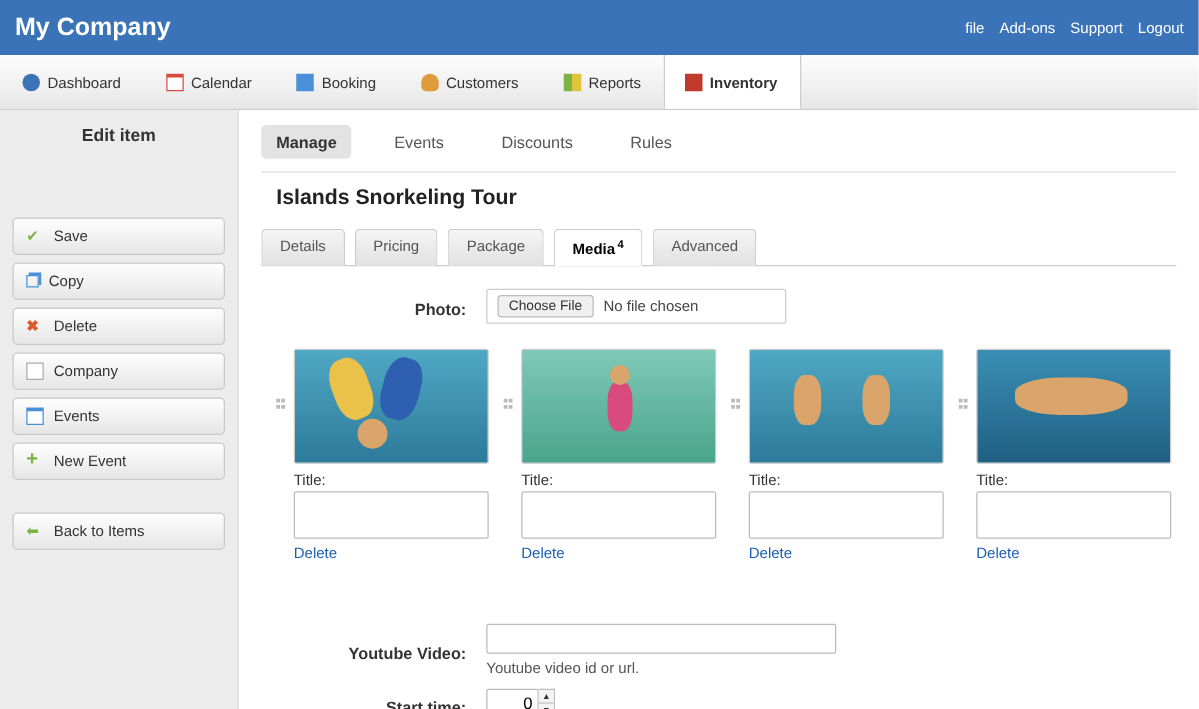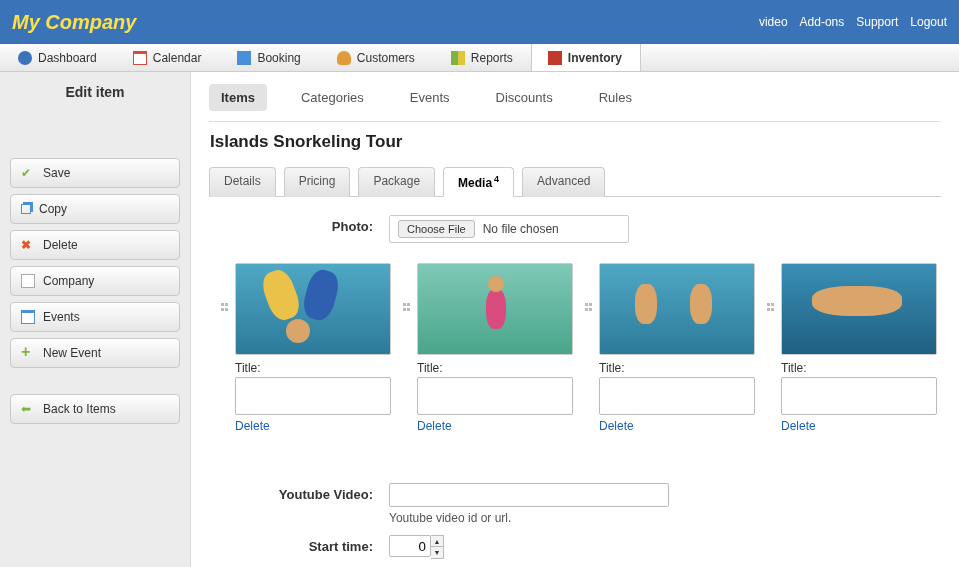--- a/index.html
+++ b/index.html
@@ -1,42 +1,42 @@
 <!DOCTYPE html>
 <html><head>
 <meta charset="utf-8">
 <style>
   * { box-sizing: border-box; margin: 0; padding: 0; }
   body { font-family: "Helvetica Neue", Arial, sans-serif; font-size: 13px; color: #333; background: #fff; }
   .topbar { background: #3b73b9; height: 44px; display: flex; align-items: center; justify-content: space-between; padding: 0 12px; }
-  .brand { color: #fde047; font-size: 20px; font-weight: bold; font-style: italic; }
+  .brand { color: #ffffff; font-size: 20px; font-weight: bold; }
   .toplinks { display: flex; gap: 12px; }
   .toplinks a { color: #fff; text-decoration: none; font-size: 12px; }
-  .navbar { background: linear-gradient(#fdfdfd,#e7e7e7); border-bottom: 1px solid #ccc; height: 28px; display: flex; align-items: stretch; }
+  .navbar { background: linear-gradient(#fdfdfd,#e7e7e7); border-bottom: 1px solid #ccc; height: 44px; display: flex; align-items: stretch; }
   .nav-item { display: flex; align-items: center; gap: 6px; padding: 0 18px; font-size: 12px; color: #333; cursor: pointer; position: relative; }
   .nav-item.active { background: #fff; border-left: 1px solid #ccc; border-right: 1px solid #ccc; font-weight: bold; padding-left: 16px; }
   .nav-icon { width: 14px; height: 14px; display: inline-block; }
   .wrap { display: flex; min-height: calc(100vh - 74px); }
   .sidebar { width: 210px; background: #ececec; border-right: 1px solid #ddd; }
   .side-title { text-align: center; font-weight: bold; font-size: 14px; padding: 12px 0 18px; color: #333; }
   .side-actions { padding: 0 10px; display: flex; flex-direction: column; gap: 6px; margin-top: 40px; }
   .side-btn { display: flex; align-items: center; gap: 8px; background: linear-gradient(#fefefe,#e6e6e6); border: 1px solid #c9c9c9; border-radius: 4px; padding: 7px 10px; font-size: 12px; cursor: pointer; color: #333; }
   .side-gap { height: 14px; }
   .side-icon { width: 14px; height: 14px; display: inline-block; }
   .main { flex: 1; padding: 12px 18px; }
   .subtabs { display: flex; gap: 22px; border-bottom: 1px solid #ddd; padding-bottom: 10px; margin-bottom: 10px; }
   .subtab { font-size: 13px; color: #555; cursor: pointer; padding: 6px 12px; border-radius: 4px; }
   .subtab.active { background: #e3e3e3; font-weight: bold; color: #333; }
-  .page-title { font-size: 17px; font-weight: bold; margin: 10px 1px 14px; color: #222; }
+  .page-title { font-size: 17px; font-weight: bold; margin: 10px 12px 14px; color: #222; }
   .detail-tabs { display: flex; gap: 8px; border-bottom: 1px solid #ccc; }
   .dtab { background: linear-gradient(#f5f5f5,#e1e1e1); border: 1px solid #ccc; border-bottom: none; border-radius: 4px 4px 0 0; padding: 6px 14px; font-size: 12px; color: #555; cursor: pointer; position: relative; top: 1px; }
   .dtab.active { background: #fff; font-weight: bold; color: #000; border-bottom: 1px solid #fff; }
   .dtab sup { font-size: 9px; margin-left: 2px; }
   .form { padding: 18px 0 0; }
-  .row { display: flex; align-items: flex-start; margin-bottom: 10px; }
+  .row { display: flex; align-items: center; margin-bottom: 10px; }
   .row-label { width: 180px; text-align: right; font-weight: bold; font-size: 13px; padding-right: 16px; padding-top: 4px; }
   .row-field { flex: 1; }
   .file-wrap { border: 1px solid #ccc; border-radius: 2px; padding: 4px 8px; display: inline-flex; align-items: center; gap: 8px; width: 240px; }
   .file-btn { background: #f0f0f0; border: 1px solid #bbb; border-radius: 3px; padding: 2px 8px; font-size: 11px; cursor: pointer; }
   .file-txt { font-size: 12px; color: #444; }
   .helper { font-size: 12px; color: #555; margin-top: 4px; }
   .thumbs { display: flex; gap: 22px; margin: 20px 0 0 26px; }
   .thumb { width: 160px; display: flex; flex-direction: column; position: relative; }
   .drag-handle { position: absolute; left: -14px; top: 40px; width: 8px; height: 8px; display: grid; grid-template-columns: repeat(2,3px); gap: 1px; }
   .drag-handle span { width: 3px; height: 3px; background: #bbb; }
@@ -56,21 +56,21 @@
   .scene.water { background: linear-gradient(#4fa8c4,#2d7a9a); }
   .scene.shallow { background: linear-gradient(#7fc9b8,#4aa58a); }
   .scene .blob { position:absolute; border-radius:50%; }
 </style>
 </head>
 <body>
 
 <div class="topbar">
   <div class="brand">My Company</div>
   <div class="toplinks">
-    <a href="#">video</a>
+    <a href="#">file</a>
     <a href="#">Add-ons</a>
     <a href="#">Support</a>
     <a href="#">Logout</a>
   </div>
 </div>
 
 <div class="navbar">
   <div class="nav-item">
     <span class="nav-icon" style="background:#3b73b9;border-radius:50%"></span>
     <span>Dashboard</span>
@@ -129,22 +129,21 @@
       <div class="side-btn">
         <span class="side-icon" style="color:#7cb342">⬅</span>
         <span>Back to Items</span>
       </div>
       <div style="height:50px"></div>
     </div>
   </div>
 
   <div class="main">
     <div class="subtabs">
-      <div class="subtab active">Items</div>
-      <div class="subtab">Categories</div>
+      <div class="subtab active">Manage</div>
       <div class="subtab">Events</div>
       <div class="subtab">Discounts</div>
       <div class="subtab">Rules</div>
     </div>
 
     <div class="page-title">Islands Snorkeling Tour</div>
 
     <div class="detail-tabs">
       <div class="dtab">Details</div>
       <div class="dtab">Pricing</div>

